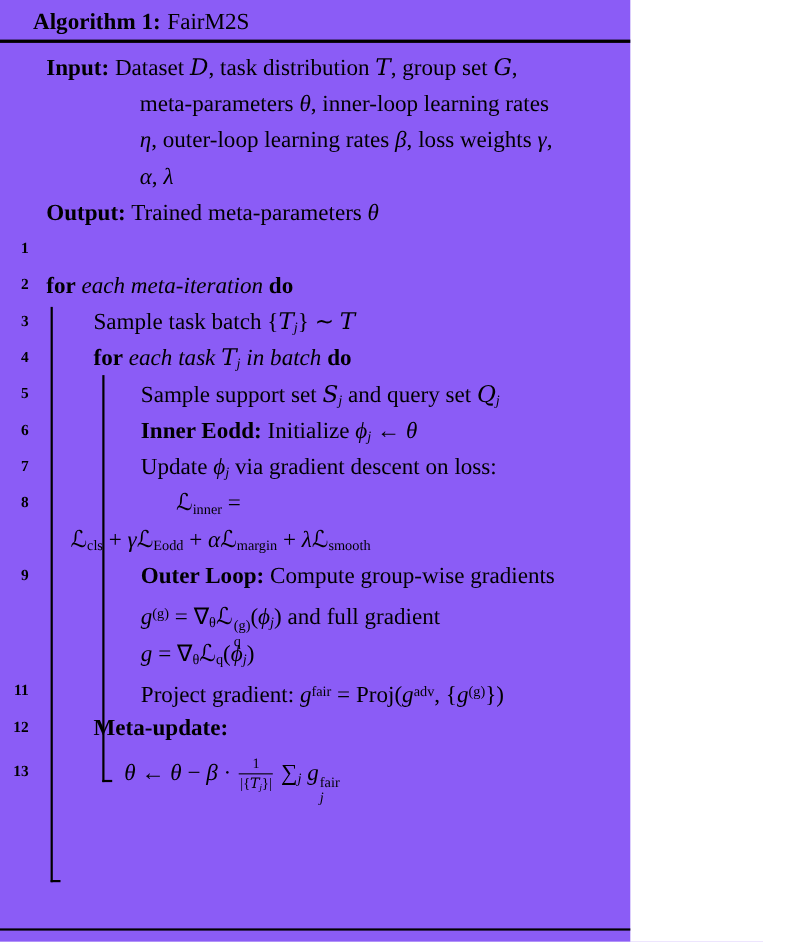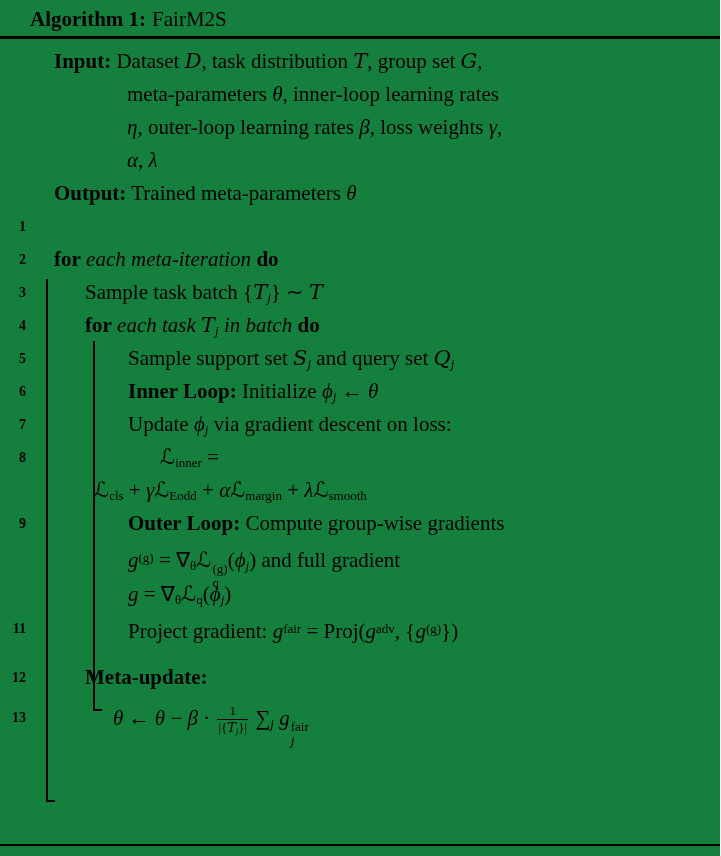--- a/index.html
+++ b/index.html
@@ -2,38 +2,38 @@
 <html><head>
 <meta charset="utf-8">
 <style>
   * { box-sizing: border-box; }
   html, body { margin: 0; padding: 0; background: #ffffff; }
   body {
     width: 721px; height: 856px; overflow: hidden;
     font-family: "Liberation Serif", serif;
     font-size: 21px; color: #000000;
   }
-  .algo { position: relative; width: 720px; height: 856px; background: #15803d; }
+  .algo { position: relative; width: 573px; height: 856px; background: #8b5cf6; }
   .title { padding: 7px 0 4px 30px; white-space: nowrap; }
   .title .name { margin-left: 6px; }
   .b { font-weight: bold; }
   .i { font-style: italic; }
   .cal { font-style: italic; font-family: "DejaVu Serif", "DejaVu Sans", serif; }
   .rule { width: 100%; height: 2.5px; background: #000; }
   .body { position: relative; padding-top: 6px; height: 805px; }
-  .row { position: relative; padding-left: 54px; height: 33px; line-height: 33px; white-space: nowrap; }
+  .row { position: relative; padding-left: 42px; height: 33px; line-height: 33px; white-space: nowrap; }
   .row.ind1  { padding-left: 85px; }
   .row.ind2  { padding-left: 128px; }
-  .row.ind2c { padding-left: 94px; }
+  .row.ind2c { padding-left: 64px; }
   .row.ind8  { padding-left: 160px; }
   .row.hang  { padding-left: 127px; }
   .row.ind13 { padding-left: 113px; }
   .row.h36 { height: 36px; line-height: 36px; }
   .row.h48 { height: 48px; line-height: 48px; }
-  .row.gap8 { margin-top: 16px; }
+  .row.gap8 { margin-top: 0; }
   .num {
     position: absolute; left: 2px; top: 0; width: 24px;
     text-align: right; font-weight: bold; font-size: 14px; line-height: inherit;
   }
   .sub  { font-size: 0.62em; vertical-align: -0.22em; }
   .subi { font-size: 0.62em; vertical-align: -0.22em; font-style: italic; }
   .sup  { font-size: 0.62em; vertical-align: 0.4em; }
   .frac { display: inline-block; vertical-align: middle; text-align: center; font-size: 0.62em; line-height: 1.25; margin: 0 2px; }
   .fnum { display: block; border-bottom: 1.3px solid #000; padding: 0 3px; }
   .fden { display: block; padding: 0 1px; }
@@ -62,21 +62,21 @@
   <div class="row  "><span><span class="b">Input:</span><span> Dataset </span><span class="cal">D</span><span>, task distribution </span><span class="cal">T</span><span>, group set </span><span class="cal">G</span><span>,</span></span></div>
       <div class="row hang "><span><span>meta-parameters </span><span class="i">θ</span><span>, inner-loop learning rates</span></span></div>
       <div class="row hang "><span><span class="i">η</span><span>, outer-loop learning rates </span><span class="i">β</span><span>, loss weights </span><span class="i">γ</span><span>,</span></span></div>
       <div class="row hang "><span><span class="i">α</span><span>, </span><span class="i">λ</span></span></div>
       <div class="row  "><span><span class="b">Output:</span><span> Trained meta-parameters </span><span class="i">θ</span></span></div>
       <div class="row  "><span class="num">1</span></div>
       <div class="row  "><span class="num">2</span><span><span class="b">for</span><span class="i"> each meta-iteration </span><span class="b">do</span></span></div>
       <div class="row ind1 "><span class="num">3</span><span><span>Sample task batch {</span><span class="cal">T</span><span class="subi">j</span><span>} ∼ </span><span class="cal">T</span></span></div>
       <div class="row ind1 "><span class="num">4</span><span><span class="b">for</span><span class="i"> each task </span><span class="cal">T</span><span class="subi">j</span><span class="i"> in batch </span><span class="b">do</span></span></div>
       <div class="row ind2 "><span class="num">5</span><span><span>Sample support set </span><span class="cal">S</span><span class="subi">j</span><span> and query set </span><span class="cal">Q</span><span class="subi">j</span></span></div>
-      <div class="row ind2 "><span class="num">6</span><span><span class="b">Inner Loop:</span><span> Initialize </span><span class="i">ϕ</span><span class="subi">j</span><span> ← </span><span class="i">θ</span></span></div>
+      <div class="row ind2 "><span class="num">6</span><span><span class="b">Inner Eodd:</span><span> Initialize </span><span class="i">ϕ</span><span class="subi">j</span><span> ← </span><span class="i">θ</span></span></div>
       <div class="row ind2 "><span class="num">7</span><span><span>Update </span><span class="i">ϕ</span><span class="subi">j</span><span> via gradient descent on loss:</span></span></div>
       <div class="row ind8 "><span class="num">8</span><span><span class="cal">ℒ</span><span class="sub">inner</span><span> =</span></span></div>
       <div class="row ind2c "><span><span class="cal">ℒ</span><span class="sub">cls</span><span> + </span><span class="i">γ</span><span class="cal">ℒ</span><span class="sub">Eodd</span><span> + </span><span class="i">α</span><span class="cal">ℒ</span><span class="sub">margin</span><span> + </span><span class="i">λ</span><span class="cal">ℒ</span><span class="sub">smooth</span></span></div>
       <div class="row ind2 "><span class="num">9</span><span><span class="b">Outer Loop:</span><span> Compute group-wise gradients</span></span></div>
       <div class="row ind2 h36"><span><span class="i">g</span><span class="sup">(g)</span><span> = ∇</span><span class="sub">θ</span><span class="cal">ℒ</span><span class="stk">
             <span><span>(g)</span></span>
             <span><span>q</span></span>
           </span><span>(</span><span class="i">ϕ</span><span class="subi">j</span><span>) and full gradient</span></span></div>
       <div class="row ind2 h36"><span><span class="i">g</span><span> = ∇</span><span class="sub">θ</span><span class="cal">ℒ</span><span class="sub">q</span><span>(</span><span class="i">ϕ</span><span class="subi">j</span><span>)</span></span></div>
       <div class="row ind2 "><span class="num">11</span><span><span>Project gradient: </span><span class="i">g</span><span class="sup">fair</span><span> = Proj(</span><span class="i">g</span><span class="sup">adv</span><span>, {</span><span class="i">g</span><span class="sup">(g)</span><span>})</span></span></div>

